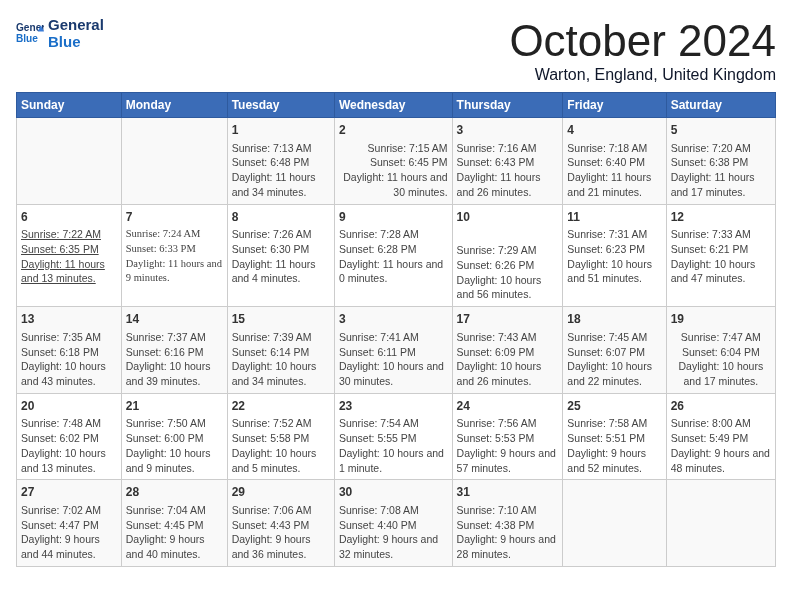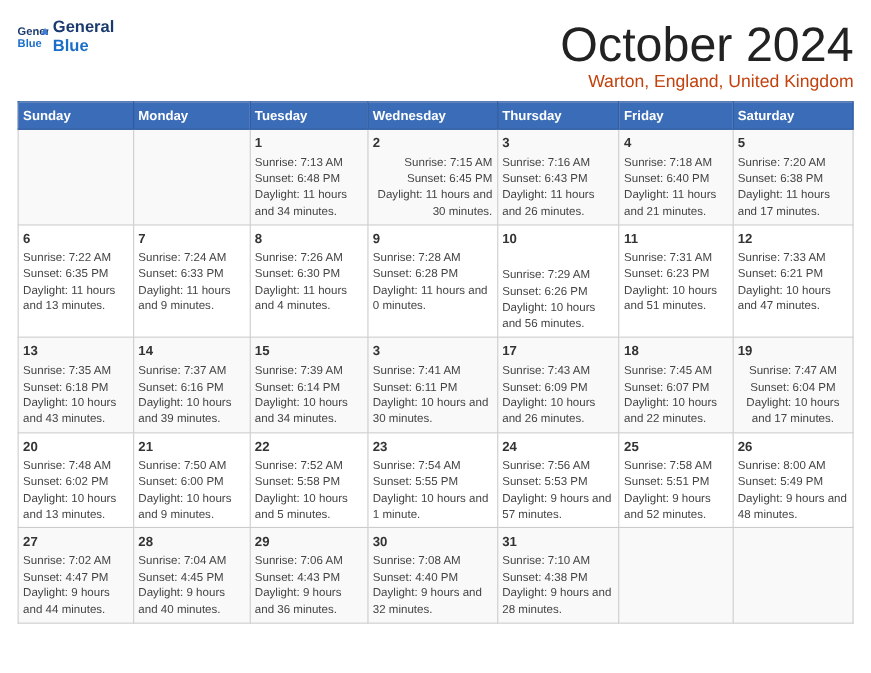--- a/index.html
+++ b/index.html
@@ -28,21 +28,21 @@
     .title-block {
       text-align: right;
     }
     .month-title {
       font-size: 44px;
       font-weight: normal;
       color: #222;
     }
     .location {
       font-size: 16px;
-      color: #c2410c;
+      color: #0f172a;
     }
     table {
       width: 100%;
       border-collapse: collapse;
       font-size: 11px;
     }
     thead tr th {
       background: #3b6cb7;
       color: #fff;
       padding: 5px 4px;
@@ -141,27 +141,27 @@
         <td>
           <span class="day-number">5</span>
           <div class="cell-content" style="white-space: pre-line;">Sunrise: 7:20 AM
 Sunset: 6:38 PM
 Daylight: 11 hours and 17 minutes.</div>
         </td>
       </tr>
       <tr>
         <td>
           <span class="day-number">6</span>
-          <div class="cell-content" style="white-space: pre-line;">Sunrise: 7:22 AM
+          <div class="cell-content" style="white-space: pre-line; text-decoration: underline;">Sunrise: 7:22 AM
 Sunset: 6:35 PM
 Daylight: 11 hours and 13 minutes.</div>
         </td>
         <td>
           <span class="day-number">7</span>
-          <div class="cell-content" style="white-space: pre-line;">Sunrise: 7:24 AM
+          <div class="cell-content" style="white-space: pre-line; font-family: Liberation Serif, serif;">Sunrise: 7:24 AM
 Sunset: 6:33 PM
 Daylight: 11 hours and 9 minutes.</div>
         </td>
         <td>
           <span class="day-number">8</span>
           <div class="cell-content" style="white-space: pre-line;">Sunrise: 7:26 AM
 Sunset: 6:30 PM
 Daylight: 11 hours and 4 minutes.</div>
         </td>
         <td>

